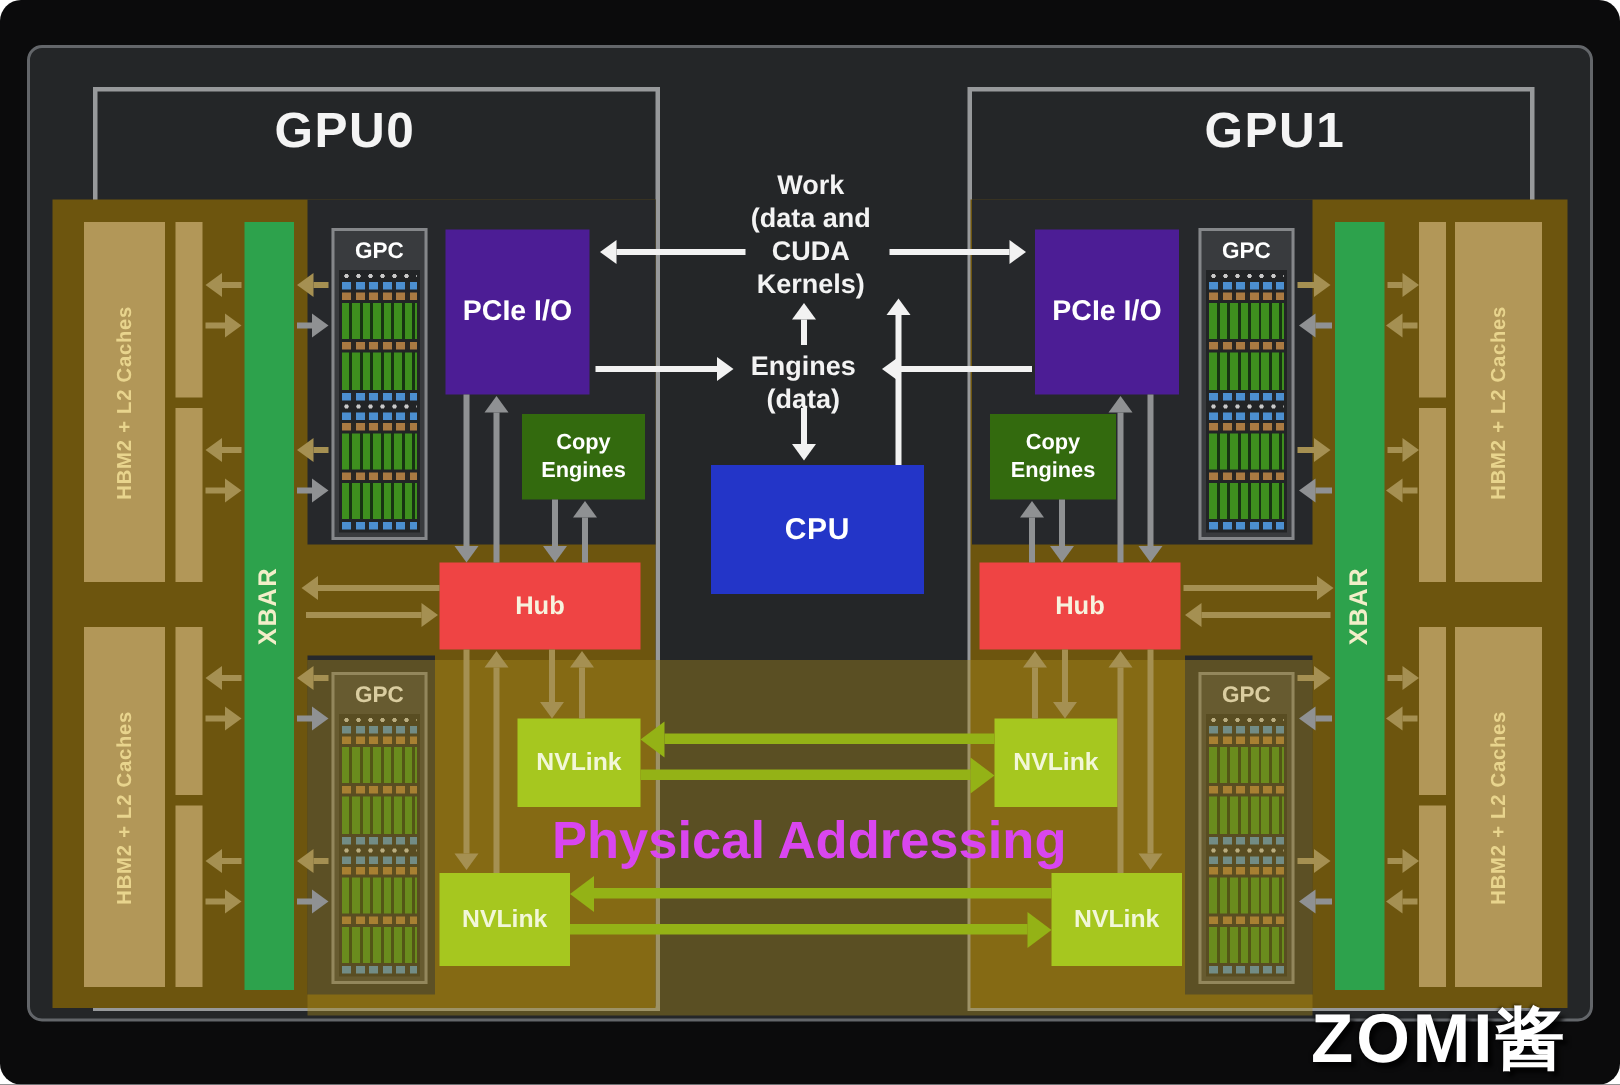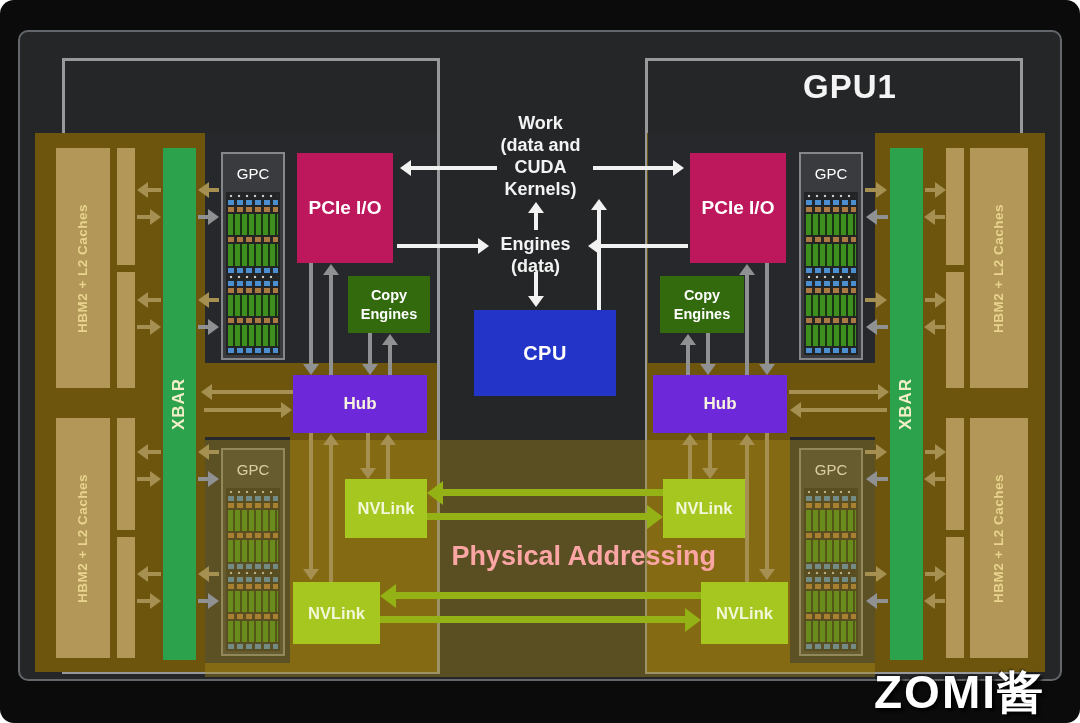--- a/index.html
+++ b/index.html
@@ -10,34 +10,34 @@
   .gpubox { top:58px; width:378px; height:616px; border:3px solid #97999b; }
   .gpu-label { top:68px; width:160px; text-align:center; color:#f4f4f4; font-size:33px; font-weight:bold; letter-spacing:1px; }
   .die { top:133px; height:539px; background:#6d550e; }
   .patch { background:#26282b; }
   .tanbox { background:#b29758; }
   .vbox { display:flex; align-items:center; justify-content:center; overflow:visible; }
   .vbox span { transform:rotate(-90deg); white-space:nowrap; color:#e8d48d; font-weight:bold; font-size:13.5px; letter-spacing:.5px; }
   .xbar { top:148px; width:33px; height:512px; background:#2da24c; display:flex; align-items:center; justify-content:center; }
   .xbar span { transform:rotate(-90deg); white-space:nowrap; color:#f2eec9; font-weight:bold; font-size:17px; letter-spacing:1px; }
   .gpc { width:64px; height:208px; background:#393b3e; border:2px solid #85878a; display:flex; flex-direction:column; }
-  .gpc-h { height:38px; display:flex; align-items:center; justify-content:center; color:#fff; font-weight:normal; font-size:15px; }
+  .gpc-h { height:26px; display:flex; align-items:center; justify-content:center; color:#fff; font-weight:bold; font-size:15px; }
   .gpc-die { flex:1; margin:0 3px 3px 3px; background:#222426; display:flex; flex-direction:column; gap:2px; padding:2px; }
   .rd { height:4px; background-image:radial-gradient(circle at 3px 2px, #c9c9c9 1.3px, transparent 1.6px); background-size:8px 4px; }
   .rb { height:5px; background:repeating-linear-gradient(90deg,#4c8fd0 0 6px,#23272c 6px 9px); }
   .rt { height:5px; background:repeating-linear-gradient(90deg,#aa7a42 0 6px,#2a2723 6px 9px); }
   .rg { flex:1; background:repeating-linear-gradient(90deg,#3e8f1e 0 5px,#173312 5px 7px); }
   .cbox { display:flex; align-items:center; justify-content:center; font-weight:bold; text-align:center; }
-  .pcie { background:#be185d; color:#fff; font-size:19px;align-items:center; }
+  .pcie { background:#4c1d95; color:#fff; font-size:19px;align-items:center; }
   .copy { background:#336a0e; color:#fff; font-size:14.5px; line-height:1.25; white-space:pre-line; }
-  .hub  { background:#6d28d9; color:#f7f2dd; font-size:17px; }
+  .hub  { background:#ef4444; color:#f7f2dd; font-size:17px; }
   .cpu  { background:#2335c8; color:#fff; font-size:20px; letter-spacing:.5px; }
   .nv   { background:#a6c71f; color:#f2f7d8; font-size:16.5px; }
   .ovl { left:205px; top:440px; width:670px; height:237px; background:rgba(168,136,28,0.42); }
-  .pa-title { left:368px; top:541px; width:348px; text-align:right; color:#fca5a5; font-size:27px; font-weight:bold; }
+  .pa-title { left:368px; top:541px; width:348px; text-align:left; color:#d946ef; font-size:35px; font-weight:bold; }
   .ctext { text-align:center; color:#f3f3f3; font-size:18px; font-weight:bold; line-height:22px; white-space:pre-line; }
   
   .ar { position:absolute; color:#a59052; }
   .ar.h { height:4px; background:currentColor; }
   .ar.v { width:4px; background:currentColor; }
   .ar.hl::before { content:""; position:absolute; right:100%; top:50%; margin-top:-8px; border:8px solid transparent; border-left:0; border-right:11px solid currentColor; }
   .ar.hr::after  { content:""; position:absolute; left:100%;  top:50%; margin-top:-8px; border:8px solid transparent; border-right:0; border-left:11px solid currentColor; }
   .ar.vu::before { content:""; position:absolute; bottom:100%; left:50%; margin-left:-8px; border:8px solid transparent; border-top:0; border-bottom:11px solid currentColor; }
   .ar.vd::after  { content:""; position:absolute; top:100%;    left:50%; margin-left:-8px; border:8px solid transparent; border-bottom:0; border-top:11px solid currentColor; }
   .gray { color:#8f9193; } .white { color:#f2f2f2; } .green { color:#94b216; }
@@ -48,20 +48,21 @@
   .wm-small { color:#fff; font-size:24px; font-weight:bold; text-shadow:2px 2px 3px rgba(0,0,0,.9); letter-spacing:1px; }
 </style>
 </head>
 <body>
 
 <div class="stage">
   <div class="abs frame"></div>
 
   <div class="abs gpubox" style="left:62px"></div>
   <div class="abs gpubox" style="left:645px"></div>
+  <div class="abs gpu-label" style="left:150px">GPU0</div>
   <div class="abs gpu-label" style="left:770px">GPU1</div>
 
   <div class="abs die" style="left:35px;width:402px"></div>
   <div class="abs die" style="left:647px;width:398px"></div>
 
   <div class="abs patch" style="left:205px;top:133px;width:232px;height:230px"></div>
   <div class="abs patch" style="left:205px;top:437px;width:85px;height:226px"></div>
   <div class="abs patch" style="left:648px;top:133px;width:227px;height:230px"></div>
   <div class="abs patch" style="left:790px;top:437px;width:85px;height:226px"></div>
 

